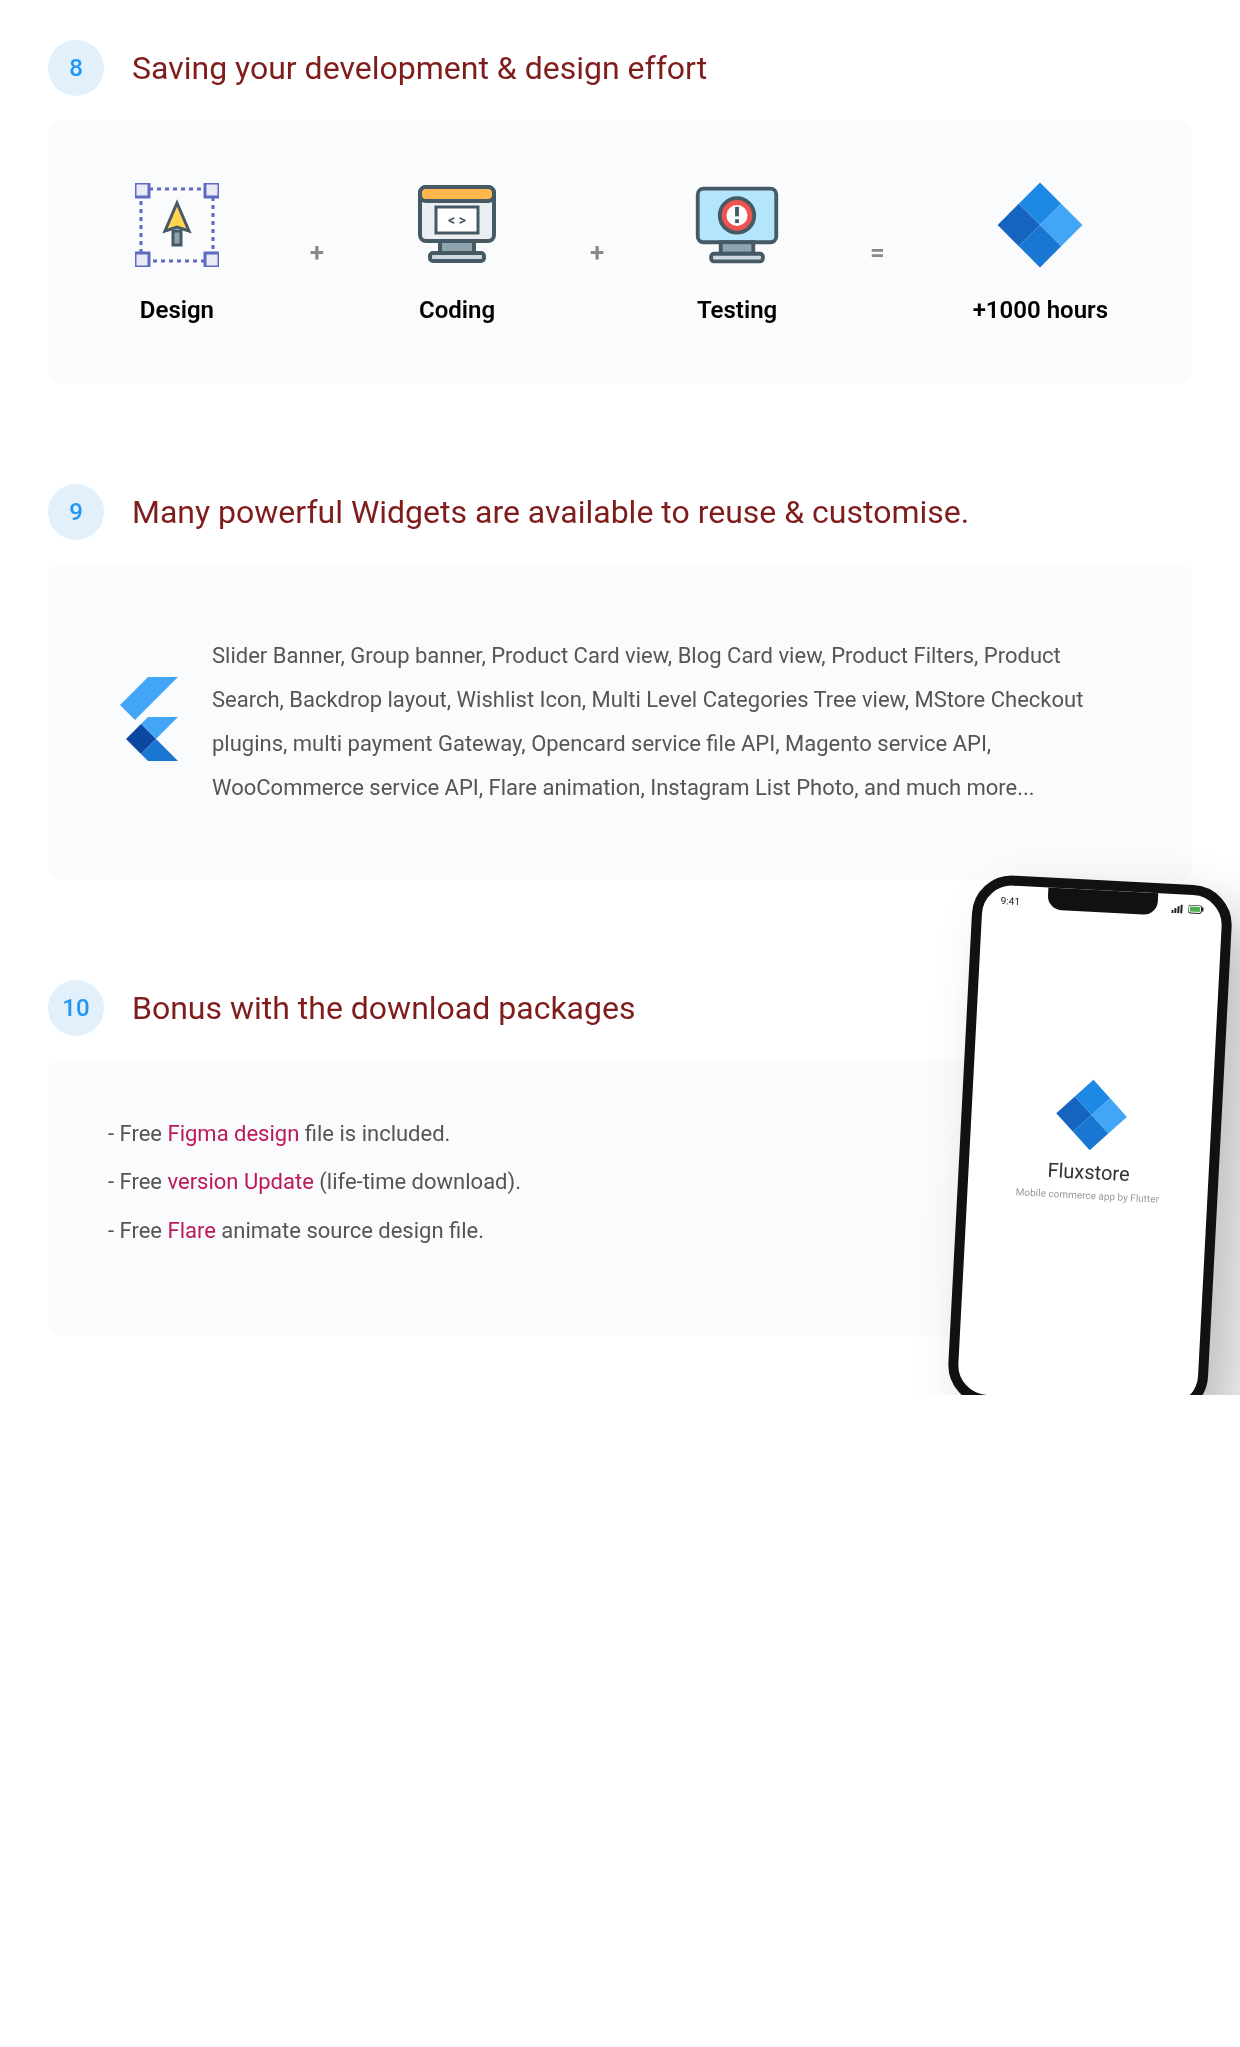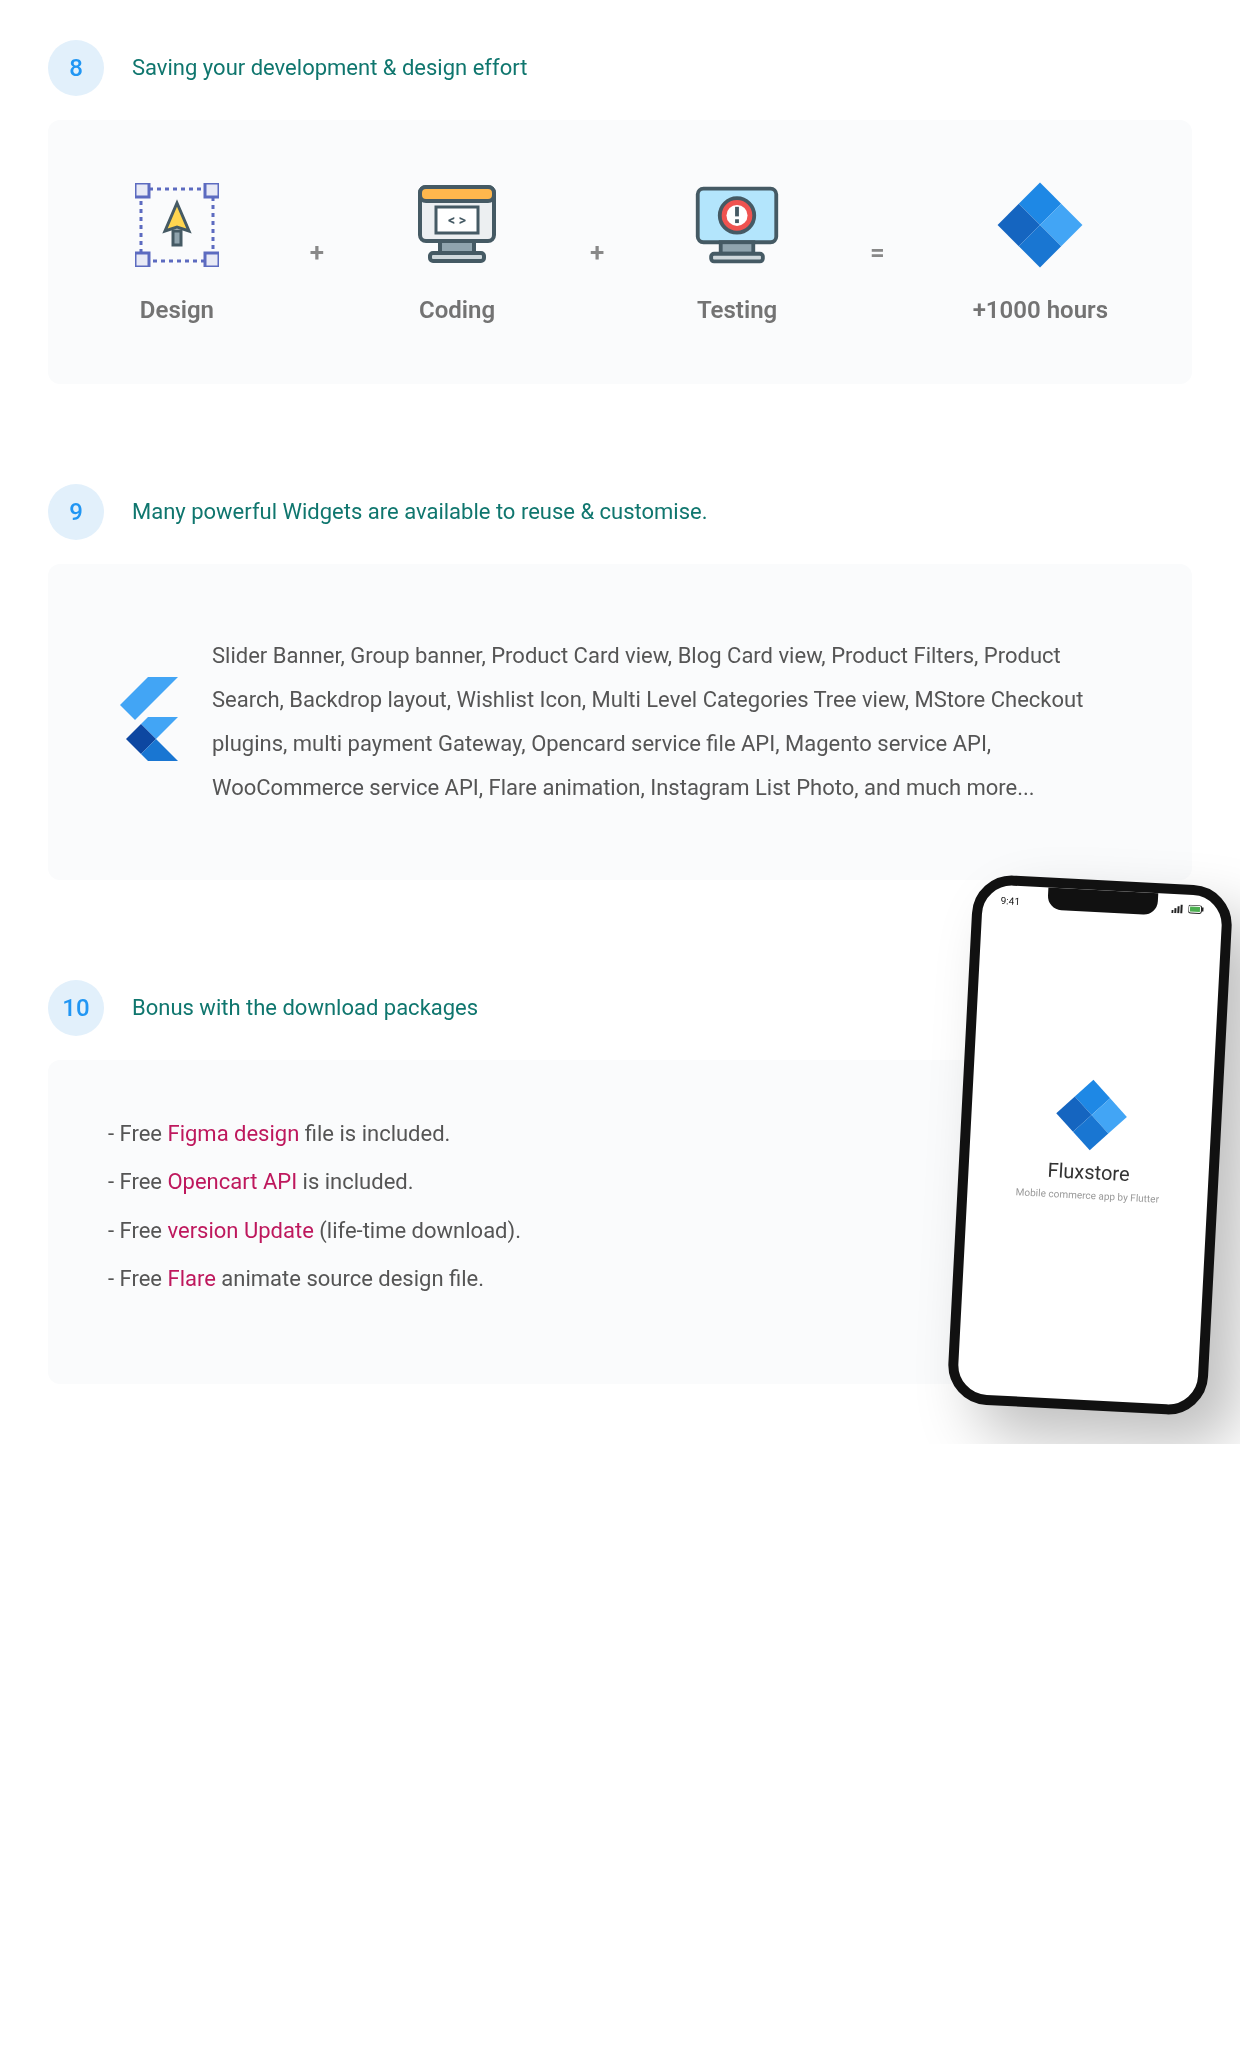--- a/index.html
+++ b/index.html
@@ -23,39 +23,39 @@
   background: #e2f0fb;
   color: #2196f3;
   display: flex;
   align-items: center;
   justify-content: center;
   font-size: 24px;
   font-weight: 500;
   flex-shrink: 0;
 }
 .section-title {
-  font-size: 22px;
+  font-size: 32px;
   font-weight: 400;
-  color: #0f766e;
+  color: #7f1d1d;
   line-height: 1.4;
 }
 .card {
   background: #fafbfc;
   border-radius: 12px;
   padding: 60px 40px;
 }
 
 
 .effort-row {
   display: flex;
   align-items: center;
   justify-content: space-around;
 }
 .effort-item { display: flex; flex-direction: column; align-items: center; gap: 26px; }
-.effort-label { font-size: 24px; font-weight: 600; color: #737373; }
+.effort-label { font-size: 24px; font-weight: 600; color: #000000; }
 .op { font-size: 26px; color: #888; font-weight: 600; }
 .icon-slot { width: 90px; height: 90px; display:flex; align-items:center; justify-content:center; }
 
 
 .widgets-card { display:flex; align-items:center; gap: 24px; padding: 70px 60px; }
 .flutter-icon { width: 80px; flex-shrink:0; }
 .widgets-text { font-size: 22px; line-height: 2; color:#555; }
 
 
 .bonus-wrap { position: relative; }
@@ -178,21 +178,20 @@
 </div>
 
 <div class="section bonus-wrap">
   <div class="section-header">
     <div class="badge">10</div>
     <div class="section-title">Bonus with the download packages</div>
   </div>
   <div class="card bonus-card">
     <div class="bonus-list">
       <div><span>- Free </span><span class="hl">Figma design</span><span> file is included.</span></div>
-      <div><span>- Free </span><span class="hl">Opencart API</span><span> is included.</span></div>
       <div><span>- Free </span><span class="hl">version Update</span><span> (life-time download).</span></div>
       <div><span>- Free </span><span class="hl">Flare</span><span> animate source design file.</span></div>
     </div>
   </div>
 
   <div class="phone">
     <div class="phone-frame">
       <div class="phone-notch"></div>
       <div class="phone-status">9:41</div>
       <div class="phone-status-r">

